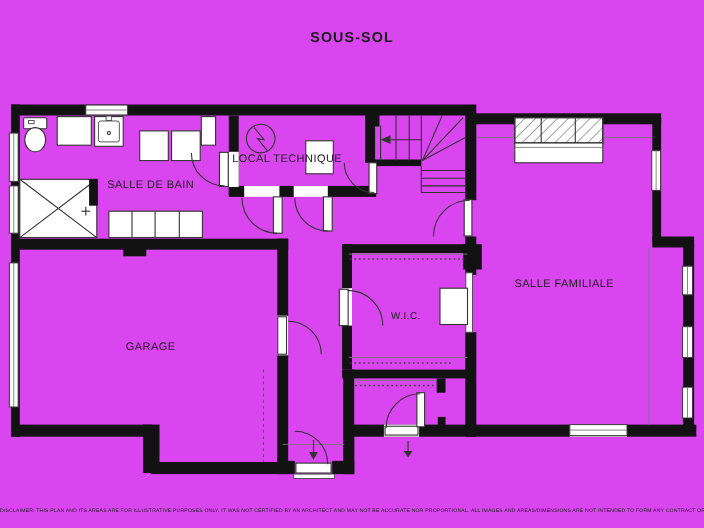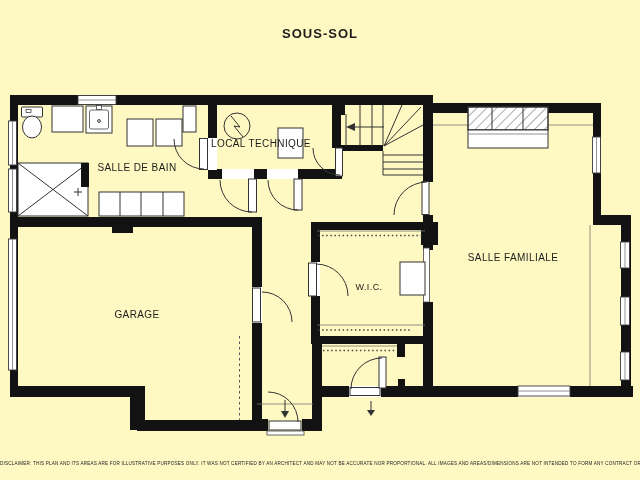--- a/index.html
+++ b/index.html
@@ -1,16 +1,16 @@
 <!DOCTYPE html>
 <html><head>
 <meta charset="utf-8">
 <style>
   html,body{margin:0;padding:0;background:#ffffff;}
-  #stage{position:relative;width:640px;height:480px;background:#fef9c3;overflow:hidden;
+  #stage{position:relative;width:640px;height:480px;background:#d946ef;overflow:hidden;
          font-family:"Liberation Sans", sans-serif;}
   #plan-title{position:absolute;top:26px;left:0;width:640px;text-align:center;
               font-size:13px;font-weight:bold;letter-spacing:1px;color:#1c1c1c;}
   #plan-svg{position:absolute;top:0;left:0;}
   #disclaimer{position:absolute;top:461px;left:0;width:640px;text-align:center;
               font-size:4.6px;letter-spacing:.2px;color:#222;white-space:nowrap;}
   .wall{fill:#121212;}
   .gap{fill:#ffffff;}
   .fix{fill:#ffffff;stroke:#333333;stroke-width:1;}
   .fixthin{fill:#ffffff;stroke:#444444;stroke-width:.8;}

